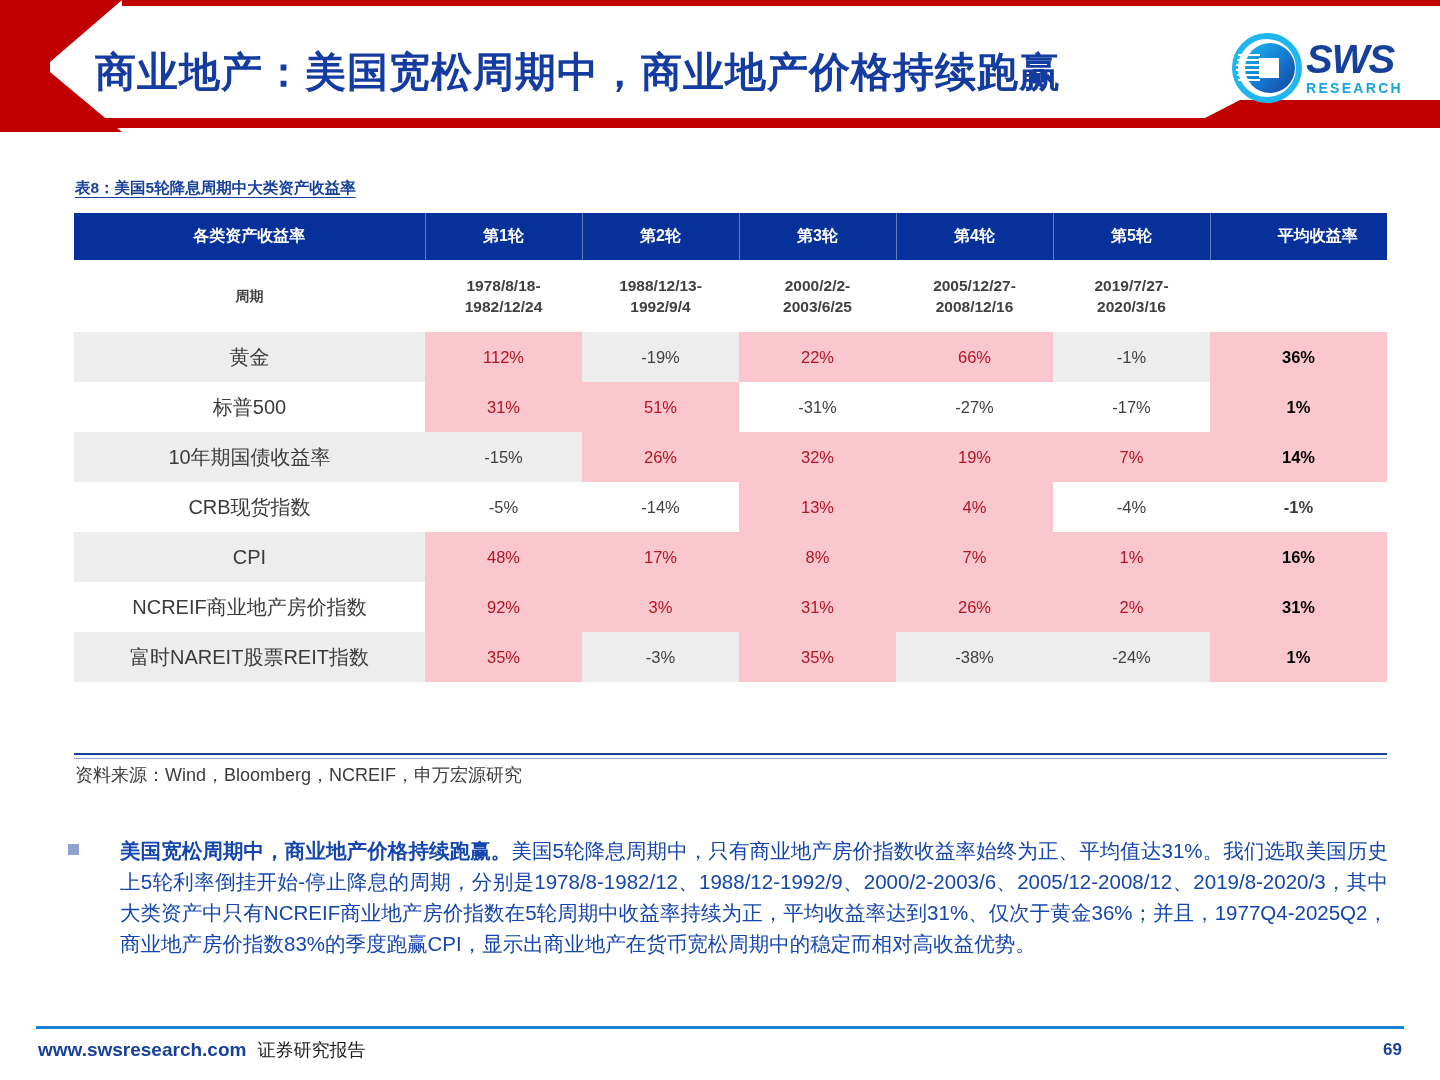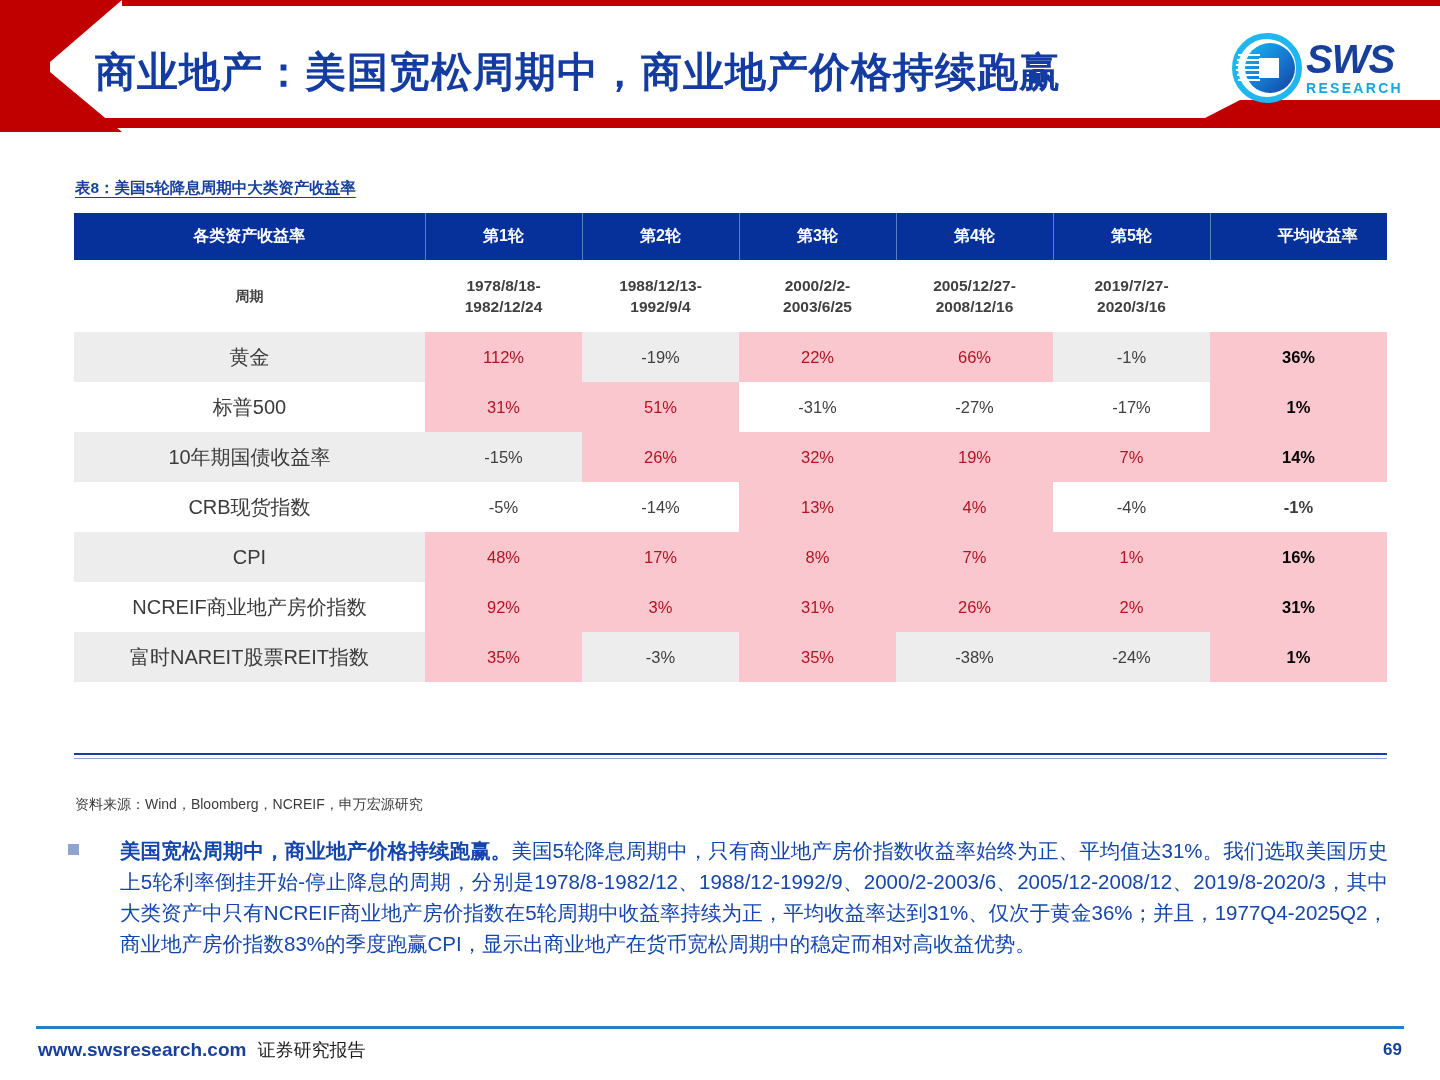--- a/index.html
+++ b/index.html
@@ -73,22 +73,22 @@
   tbody.body td.pos{background:#fbc7ce !important;color:#b01525;margin-left:19px;}
   tbody.body td.avg{font-weight:bold;}
   tbody.body td.avg.pos{color:#000000;}
   tbody.body td.avg.neg{color:#3b3b3b;}
   .tbl-rule-bottom{
     position:absolute;left:74px;top:753px;width:1313px;height:3px;
     border-top:2px solid #17409b;border-bottom:1px solid #8fa6d6;
   }
 
   .source{
-    position:absolute;left:75px;top:796px;
-    font-size:14px;color:#3b3b3b;white-space:nowrap;
+    position:absolute;left:75px;top:763px;
+    font-size:18px;color:#3b3b3b;white-space:nowrap;
   }
 
   
   .bullet-block{position:absolute;left:68px;top:835px;width:1320px;}
   .bullet-sq{
     position:absolute;left:0;top:9px;width:11px;height:11px;
     background:#8ea3cf;
   }
   .bullet-text{
     margin-left:52px;

